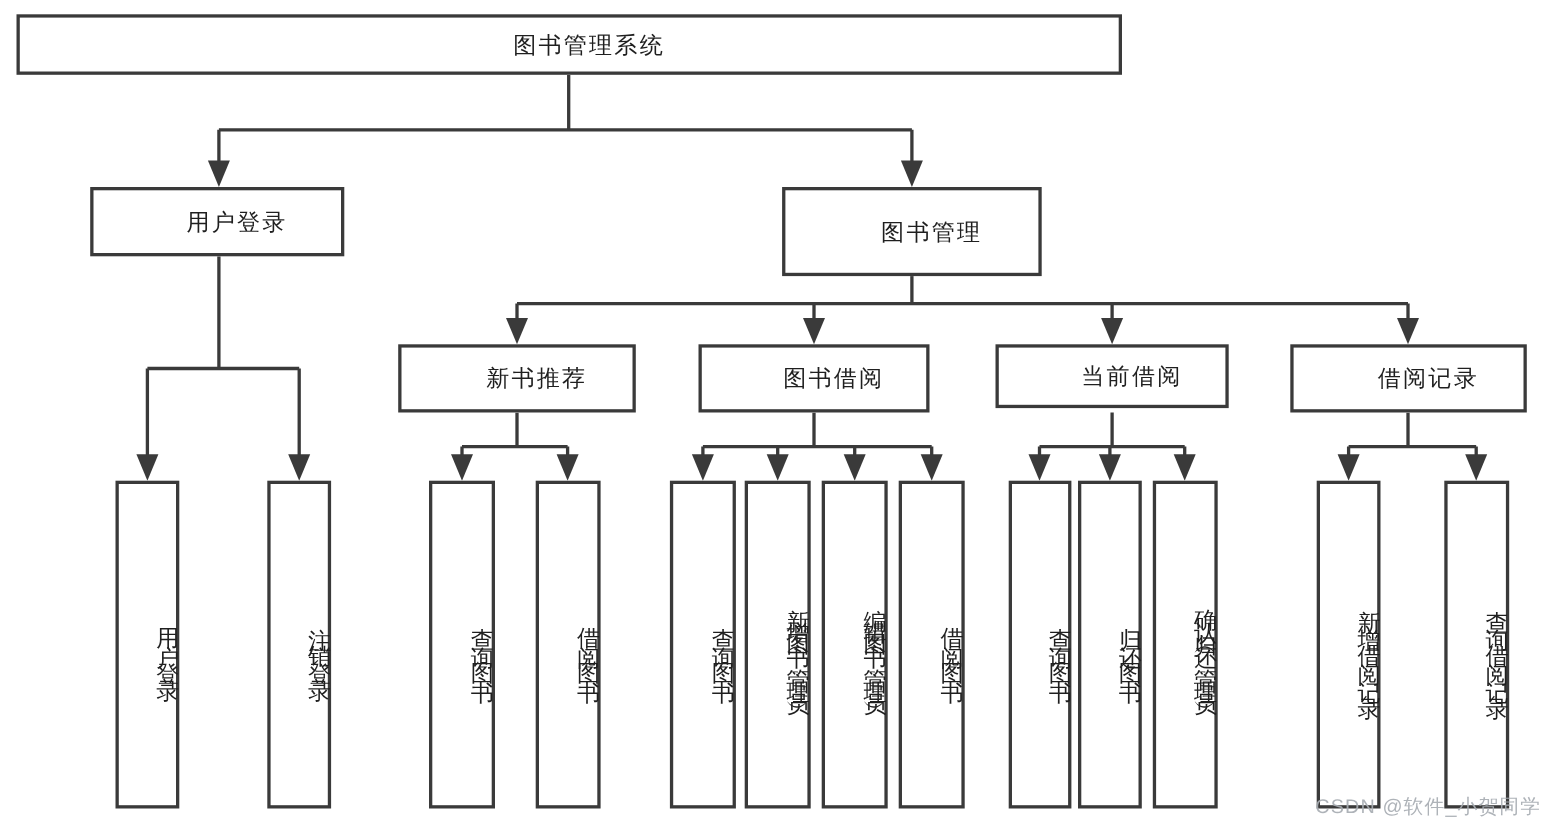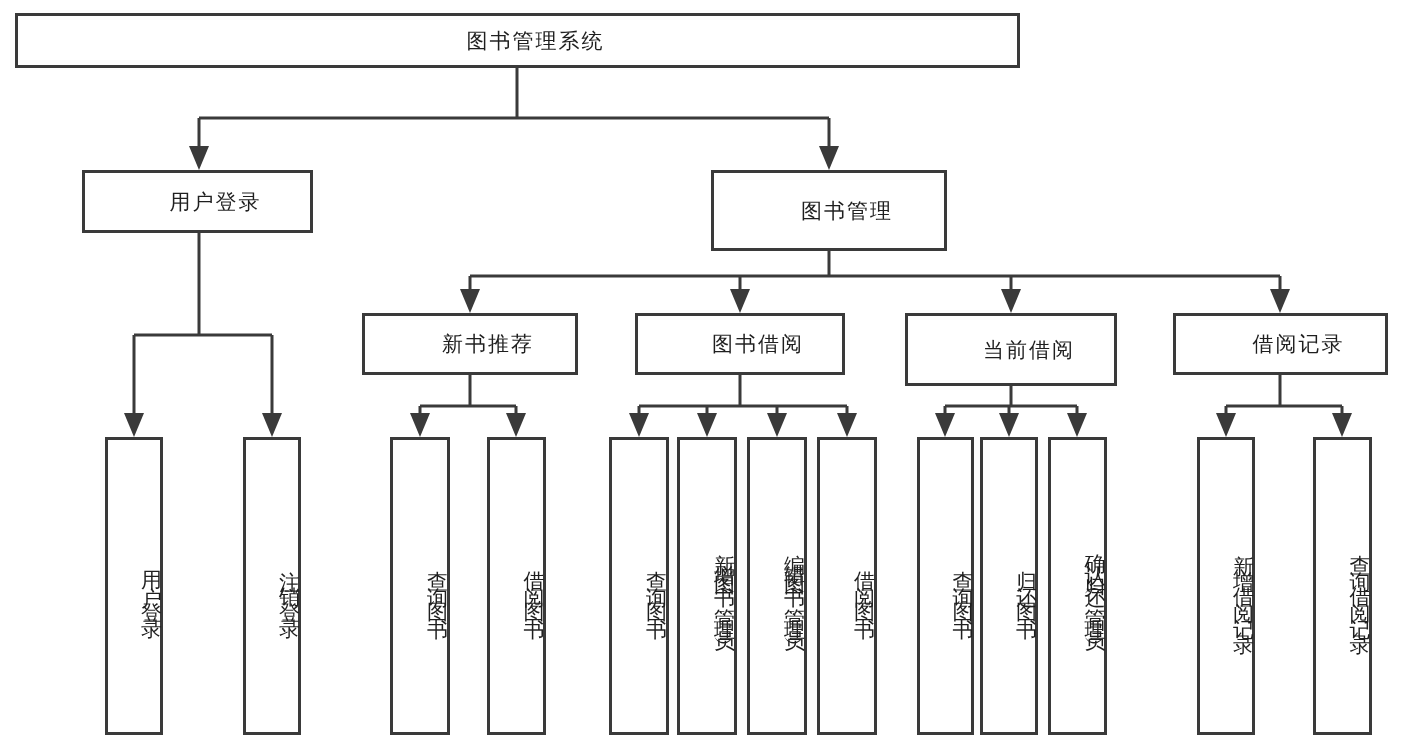--- a/index.html
+++ b/index.html
@@ -75,21 +75,21 @@
   <div class="node hnode" style="left:711px;top:170px;width:236px;height:81px;">
     <span class="hlabel">图书管理</span>
   </div>
 
   <div class="node hnode" style="left:635px;top:313px;width:210px;height:62px;">
     <span class="hlabel">图书借阅</span>
   </div>
   <div class="node hnode" style="left:362px;top:313px;width:216px;height:62px;">
     <span class="hlabel">新书推荐</span>
   </div>
-  <div class="node hnode" style="left:905px;top:313px;width:212px;height:73px;">
+  <div class="node hnode" style="left:905px;top:313px;width:212px;height:58px;">
     <span class="hlabel">当前借阅</span>
   </div>
   <div class="node hnode" style="left:1173px;top:313px;width:215px;height:62px;">
     <span class="hlabel">借阅记录</span>
   </div>
 
   <div class="node vnode" style="left:105px;width:58px;">
     <span class="vlabel">用户登录</span>
   </div>
   <div class="node vnode" style="left:243px;width:58px;">
@@ -126,13 +126,14 @@
     <span class="vlabel">确认归还（管理员）</span>
   </div>
 
   <div class="node vnode" style="left:1197px;width:58px;">
     <span class="vlabel">新增借阅记录</span>
   </div>
   <div class="node vnode" style="left:1313px;width:59px;">
     <span class="vlabel">查询借阅记录</span>
   </div>
 
+  <div class="watermark">CSDN @软件_小贺同学</div>
 </div>
 
 </body></html>

